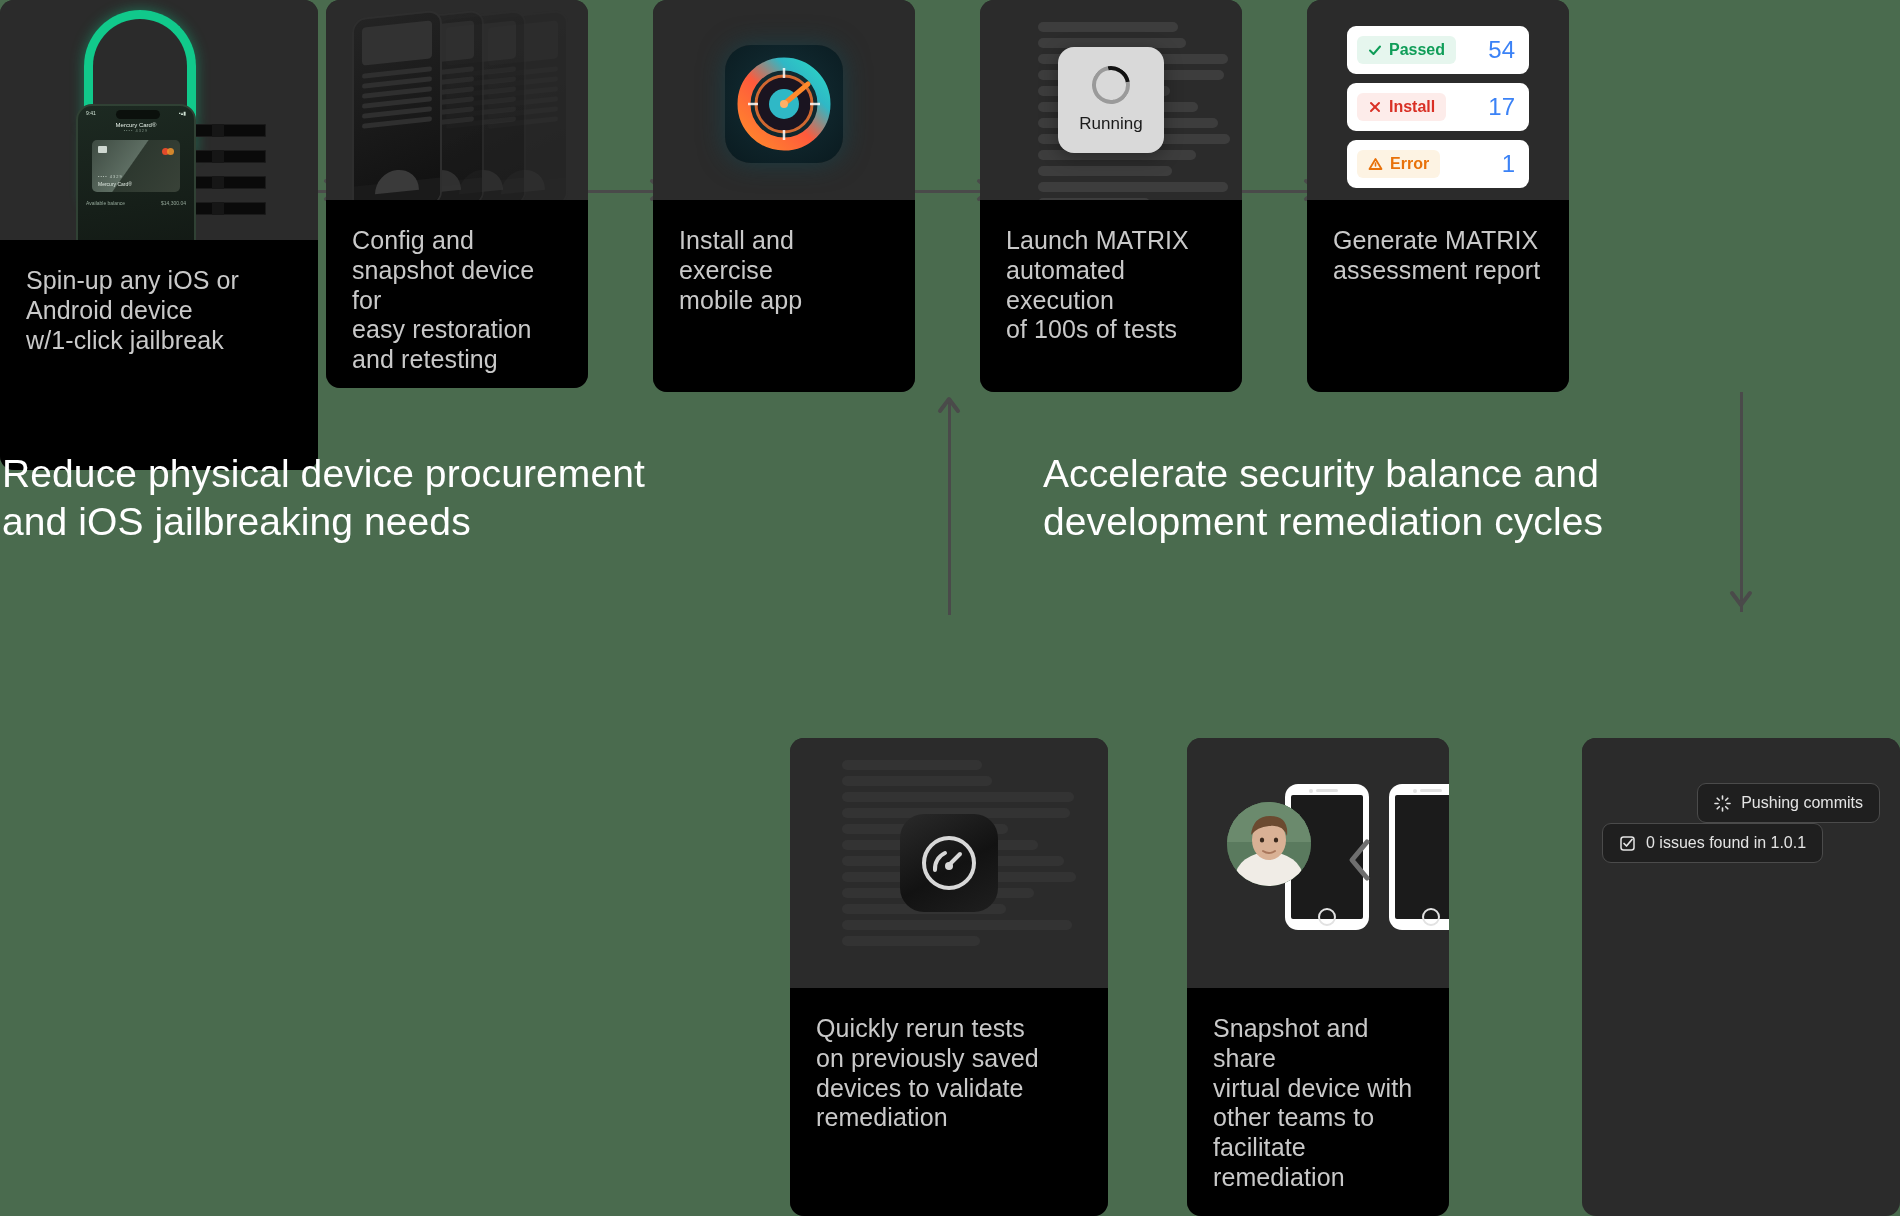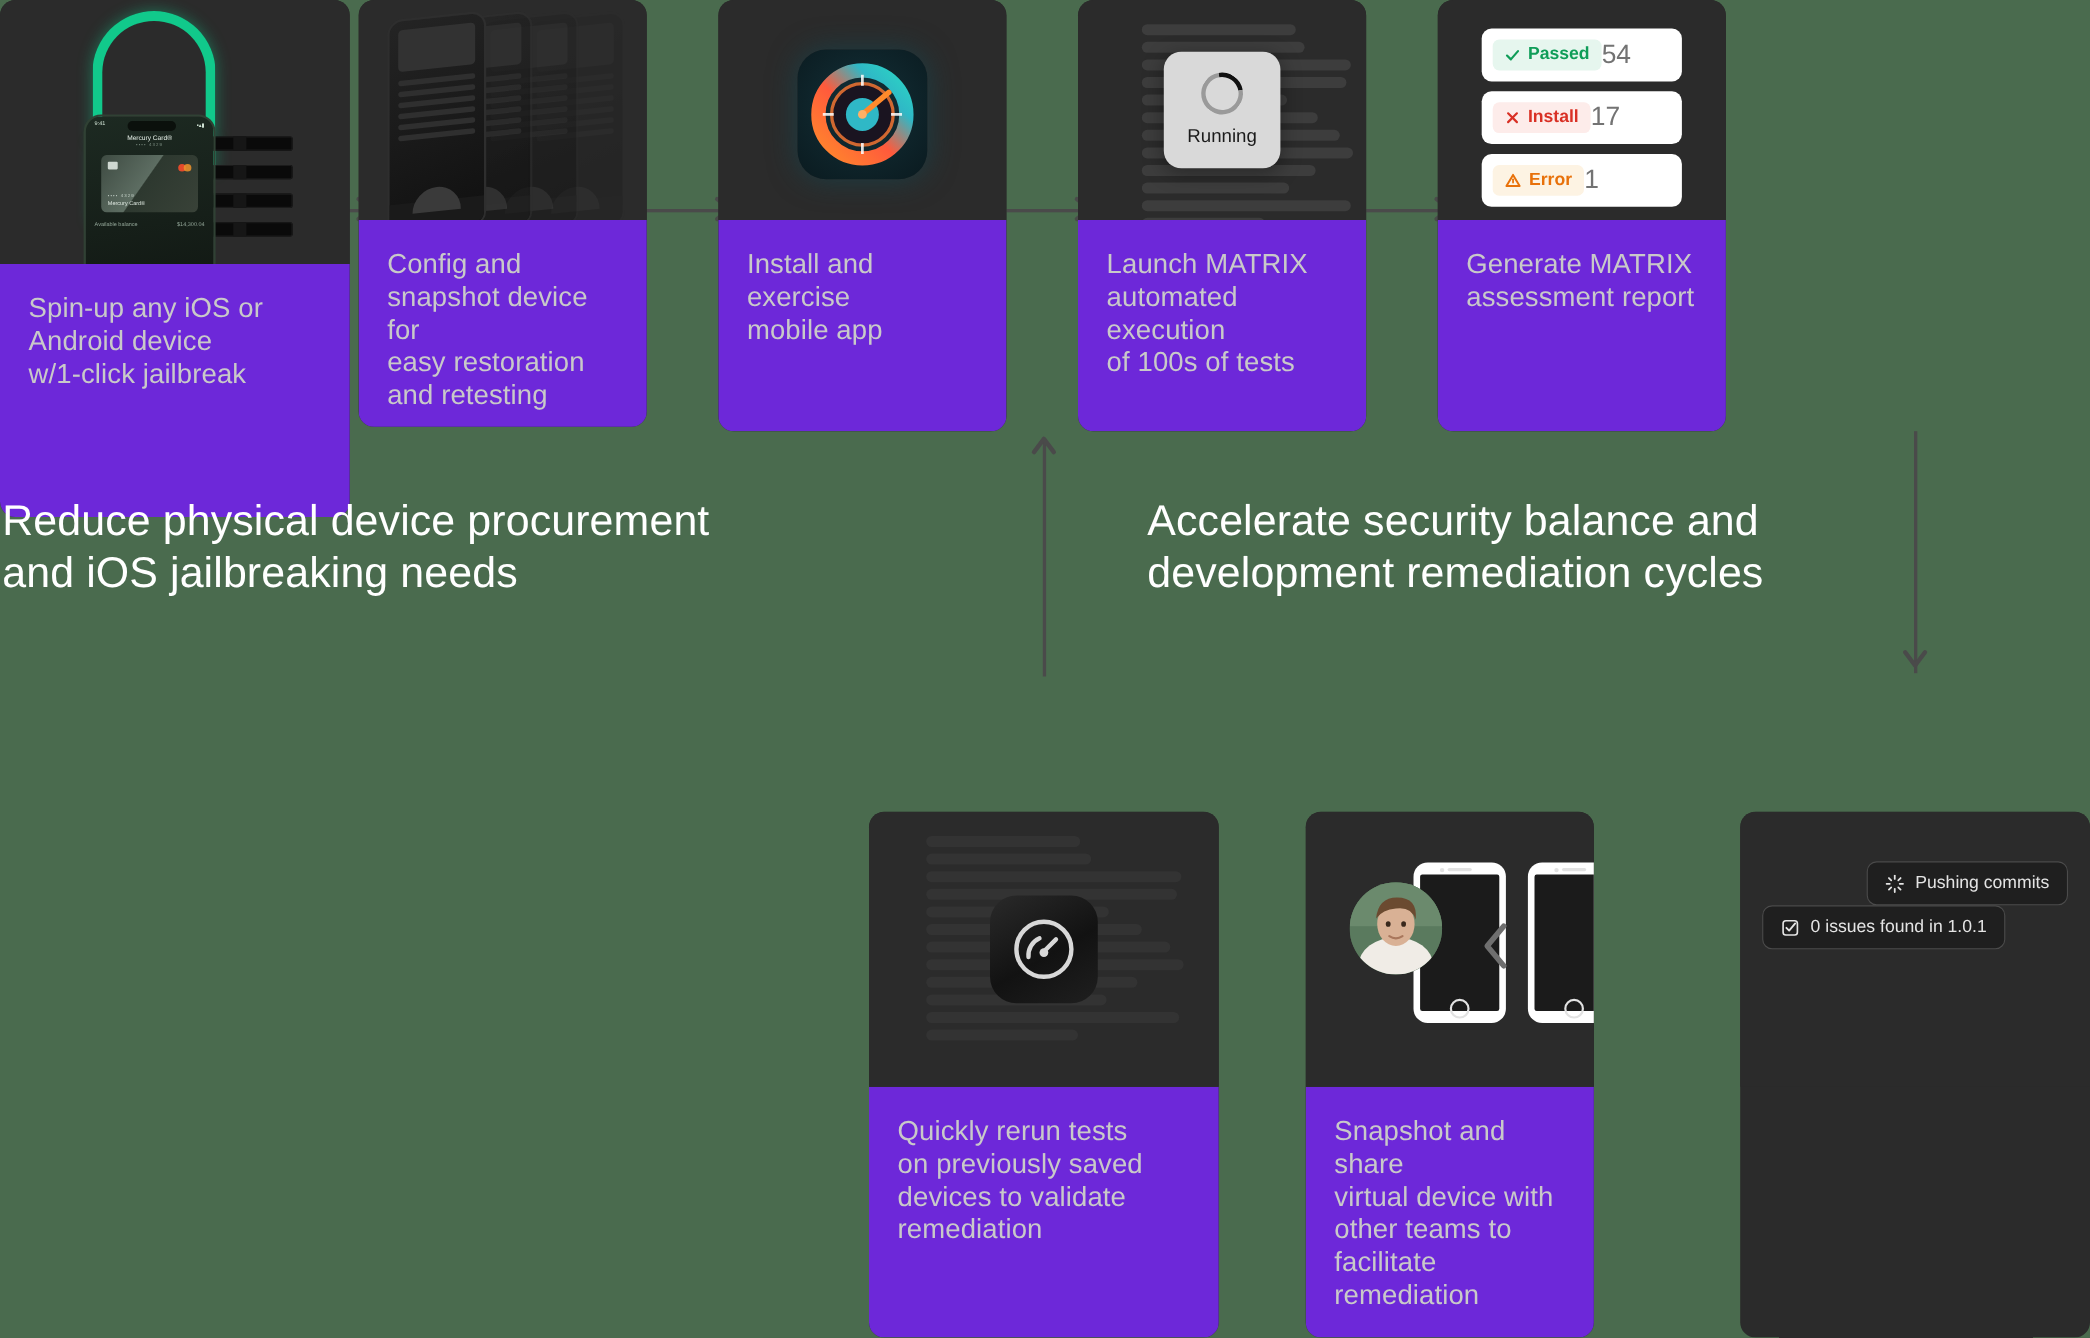--- a/index.html
+++ b/index.html
@@ -27,21 +27,21 @@
     background: #2b2b2b;
   }
   .card .art {
     position: relative;
     flex: 0 0 auto;
     background: #2b2b2b;
     overflow: hidden;
   }
   .card .caption {
     flex: 1 1 auto;
-    background: #6d28d9;
+    background: #000000;
     color: #c9c9c9;
     font-size: 25px;
     line-height: 1.19;
     padding: 26px 26px 20px 26px;
     white-space: pre-line;
     letter-spacing: .1px;
   }
 
   
   .hline {
@@ -169,28 +169,28 @@
     width:38px; height:38px; border-radius:50%;
     border:4px solid #9a9a9a; border-top-color:#111;
     transform: rotate(35deg);
   }
   .run-chip .lbl { font-size:17px; color:#1b1b1b; }
 
   
   .results { position:absolute; left:50%; top:26px; transform:translateX(-50%); width:182px; }
   .res-row {
     background:#fff; border-radius:9px; height:48px; margin-bottom:9px;
-    display:flex; align-items:center; 
+    display:flex; align-items:center; justify-content:space-between;
     padding: 0 14px 0 10px;
   }
   .res-pill {
     display:flex; align-items:center; gap:7px;
     border-radius:6px; padding:5px 11px; font-size:16px; font-weight:bold;
   }
-  .res-count { font-size:24px; color:#737373; }
+  .res-count { font-size:24px; color:#3b82f6; }
 
   
   .sk2 .row { height:10px; border-radius:6px; background:#333; margin:6px 0 6px 52px;}
   .speedo {
     position:absolute; left:50%; top:50%; transform:translate(-50%,-50%);
     width:98px; height:98px; border-radius:24px;
     background: linear-gradient(150deg,#2a2a2a,#121212 55%,#1f1f1f);
     display:flex; align-items:center; justify-content:center;
   }
 

